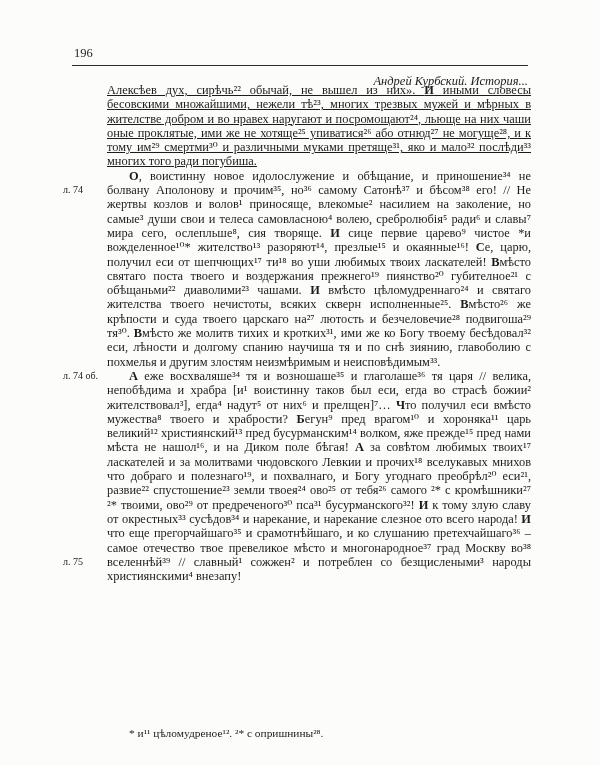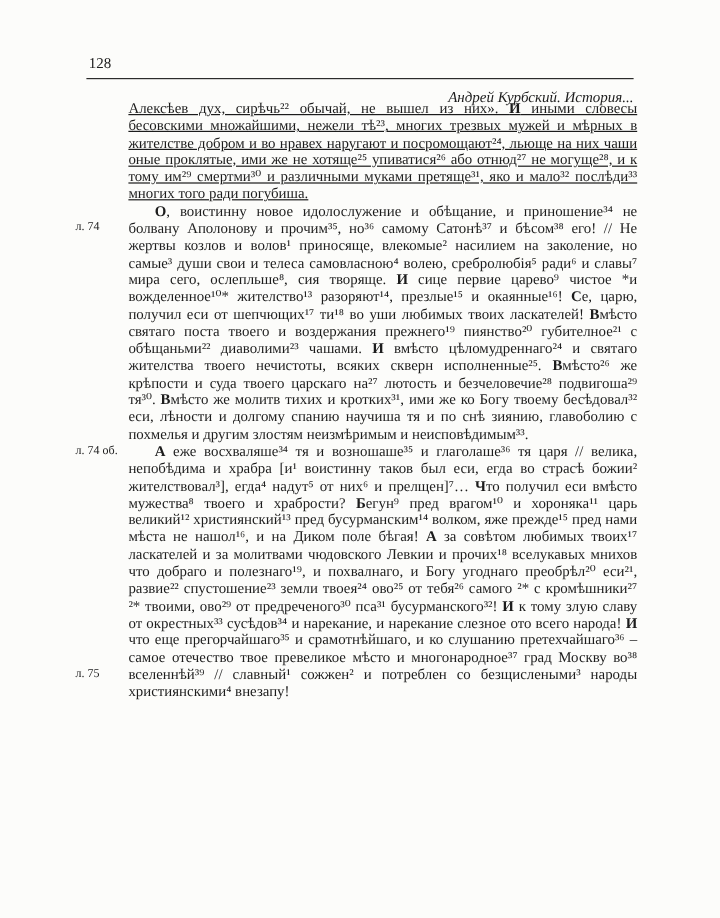--- a/index.html
+++ b/index.html
@@ -82,26 +82,27 @@
     text-align: left;
     text-indent: 22px;
   }
 </style>
 </head>
 <body>
 
 <div class="page">
 
   <header class="header">
-    <span class="page-number">128</span>
+    <span class="page-number">196</span>
     <span class="running-title">Андрей Курбский. История...</span>
   </header>
 
   <div class="header-rule"></div>
 
   <main class="text-body">
     <p class="no-indent"><span>Алексѣев дух, сирѣчь²² обычай, не вышел из них». </span><span class="bold-initial">И</span><span> иными словесы бесовскими множайшими, нежели тѣ²³, многих трезвых мужей и мѣрных в жителстве добром и во нравех наругают и посромощают²⁴, льюще на них чаши оные проклятые, ими же не хотяще²⁵ упиватися²⁶ або отнюд²⁷ не могуще²⁸, и к тому им²⁹ смертми³⁰ и различными муками претяще³¹, яко и мало³² послѣди³³ многих того ради погубиша.</span></p>
     <p><span class="bold-initial">О</span><span>, воистинну новое идолослужение и обѣщание, и приношение³⁴ не болвану Аполонову и прочим³⁵, но³⁶ самому Сатонѣ³⁷ и бѣсом³⁸ его! // </span><span class="folio-label">л. 74</span><span>Не жертвы козлов и волов¹ приносяще, влекомые² насилием на заколение, но самые³ души свои и телеса самовласною⁴ волею, сребролюбія⁵ ради⁶ и славы⁷ мира сего, ослепльше⁸, сия творяще. </span><span class="bold-initial">И</span><span> сице первие царево⁹ чистое *и вожделенное¹⁰* жителство¹³ разоряют¹⁴, презлые¹⁵ и окаянные¹⁶! </span><span class="bold-initial">С</span><span>е, царю, получил еси от шепчющих¹⁷ ти¹⁸ во уши любимых твоих ласкателей! </span><span class="bold-initial">В</span><span>мѣсто святаго поста твоего и воздержания прежнего¹⁹ пиянство²⁰ губителное²¹ с обѣщаньми²² диаволими²³ чашами. </span><span class="bold-initial">И</span><span> вмѣсто цѣломудреннаго²⁴ и святаго жителства твоего нечистоты, всяких скверн исполненные²⁵. </span><span class="bold-initial">В</span><span>мѣсто²⁶ же крѣпости и суда твоего царскаго на²⁷ лютость и безчеловечие²⁸ подвигоша²⁹ тя³⁰. </span><span class="bold-initial">В</span><span>мѣсто же молитв тихих и кротких³¹, ими же ко Богу твоему бесѣдовал³² еси, лѣности и долгому спанию научиша тя и по снѣ зиянию, главоболию с похмелья и другим злостям неизмѣримым и неисповѣдимым³³.</span></p>
     <p><span class="bold-initial">А</span><span> еже восхваляше³⁴ тя и возношаше³⁵ и глаголаше³⁶ тя царя // </span><span class="folio-label">л. 74 об.</span><span>велика, непобѣдима и храбра [и¹ воистинну таков был еси, егда во страсѣ божии² жителствовал³], егда⁴ надут⁵ от них⁶ и прелщен]⁷… </span><span class="bold-initial">Ч</span><span>то получил еси вмѣсто мужества⁸ твоего и храбрости? </span><span class="bold-initial">Б</span><span>егун⁹ пред врагом¹⁰ и хороняка¹¹ царь великий¹² християнский¹³ пред бусурманским¹⁴ волком, яже прежде¹⁵ пред нами мѣста не нашол¹⁶, и на Диком поле бѣгая! </span><span class="bold-initial">А</span><span> за совѣтом любимых твоих¹⁷ ласкателей и за молитвами чюдовского Левкии и прочих¹⁸ вселукавых мнихов что добраго и полезнаго¹⁹, и похвалнаго, и Богу угоднаго преобрѣл²⁰ еси²¹, развие²² спустошение²³ земли твоея²⁴ ово²⁵ от тебя²⁶ самого ²* с кромѣшники²⁷ ²* твоими, ово²⁹ от предреченого³⁰ пса³¹ бусурманского³²! </span><span class="bold-initial">И</span><span> к тому злую славу от окрестных³³ сусѣдов³⁴ и нарекание, и нарекание слезное ото всего народа! </span><span class="bold-initial">И</span><span> что еще прегорчайшаго³⁵ и срамотнѣйшаго, и ко слушанию претехчайшаго³⁶ – самое отечество твое превеликое мѣсто и многонародное³⁷ град Москву во³⁸ вселеннѣй³⁹ // </span><span class="folio-label">л. 75</span><span>славный¹ сожжен² и потреблен со безщислеными³ народы християнскими⁴ внезапу!</span></p>
   </main>
 
+  <div class="footnote">* и¹¹ цѣломудреное¹². ²* с опришнины²⁸.</div>
 
 </div>
 
 </body></html>

